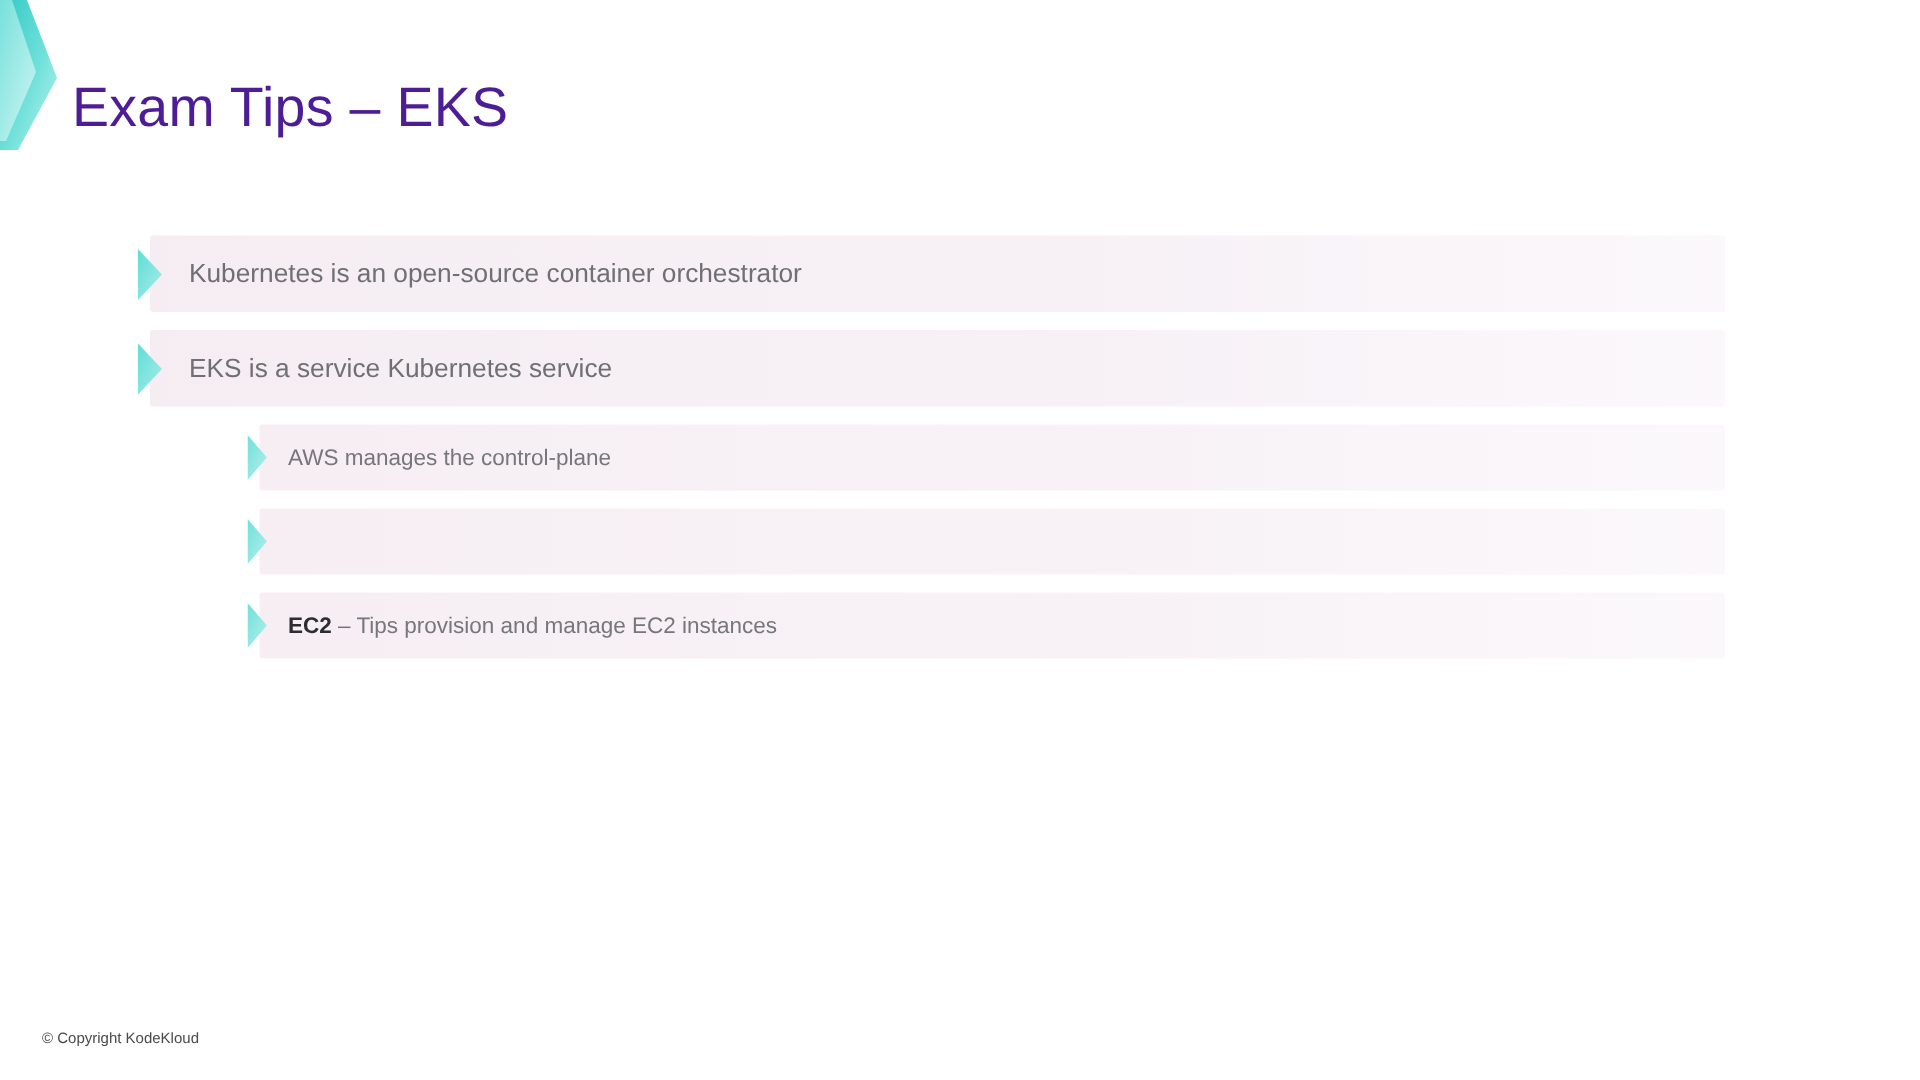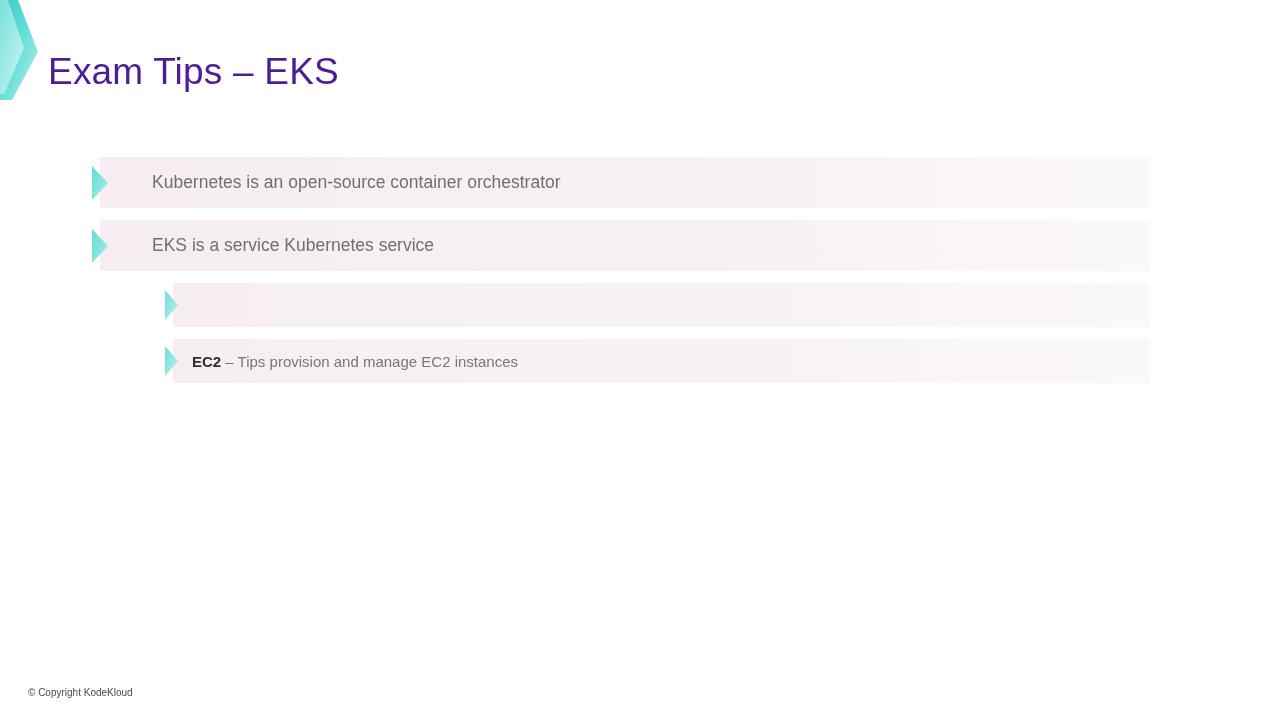--- a/index.html
+++ b/index.html
@@ -53,21 +53,20 @@
   .row {
     position: relative;
     display: flex;
     align-items: center;
     margin-bottom: 12px;
   }
   .row.level-1 {
     margin-left: 0;
     width: 1058px;
     height: 51px;
-    gap: 26px;
   }
   .row.level-2 {
     margin-left: 73px;
     width: 985px;
     height: 44px;
   }
 
   .bar {
     position: absolute;
     left: 8px;
@@ -169,20 +168,35 @@
             <stop offset="0%" stop-color="#5FDDD7"></stop>
             <stop offset="100%" stop-color="#A9ECE8"></stop>
           </linearGradient>
         </defs>
         <path d="M0 0 L16 17 L0 34 Z" fill="url(#ga2)"></path>
       </svg>
     </span>
     <span class="row-text">EKS is a service Kubernetes service</span>
   </div>
 
+  <div class="row level-2">
+    <div class="bar"></div>
+    <span class="arrow">
+      <svg width="15" height="30" viewBox="0 0 15 30" xmlns="http://www.w3.org/2000/svg">
+        <defs>
+          <linearGradient id="ga3" x1="0" y1="0" x2="1" y2="1">
+            <stop offset="0%" stop-color="#6FE0DA"></stop>
+            <stop offset="100%" stop-color="#B6EFEB"></stop>
+          </linearGradient>
+        </defs>
+        <path d="M0 0 L13 15 L0 30 Z" fill="url(#ga3)"></path>
+      </svg>
+    </span>
+    <span class="row-text">AWS manages the control-plane</span>
+  </div>
 
 
   <div class="row level-2">
     <div class="bar"></div>
     <span class="arrow">
       <svg width="15" height="30" viewBox="0 0 15 30" xmlns="http://www.w3.org/2000/svg">
         <defs>
           <linearGradient id="ga5" x1="0" y1="0" x2="1" y2="1">
             <stop offset="0%" stop-color="#6FE0DA"></stop>
             <stop offset="100%" stop-color="#B6EFEB"></stop>

